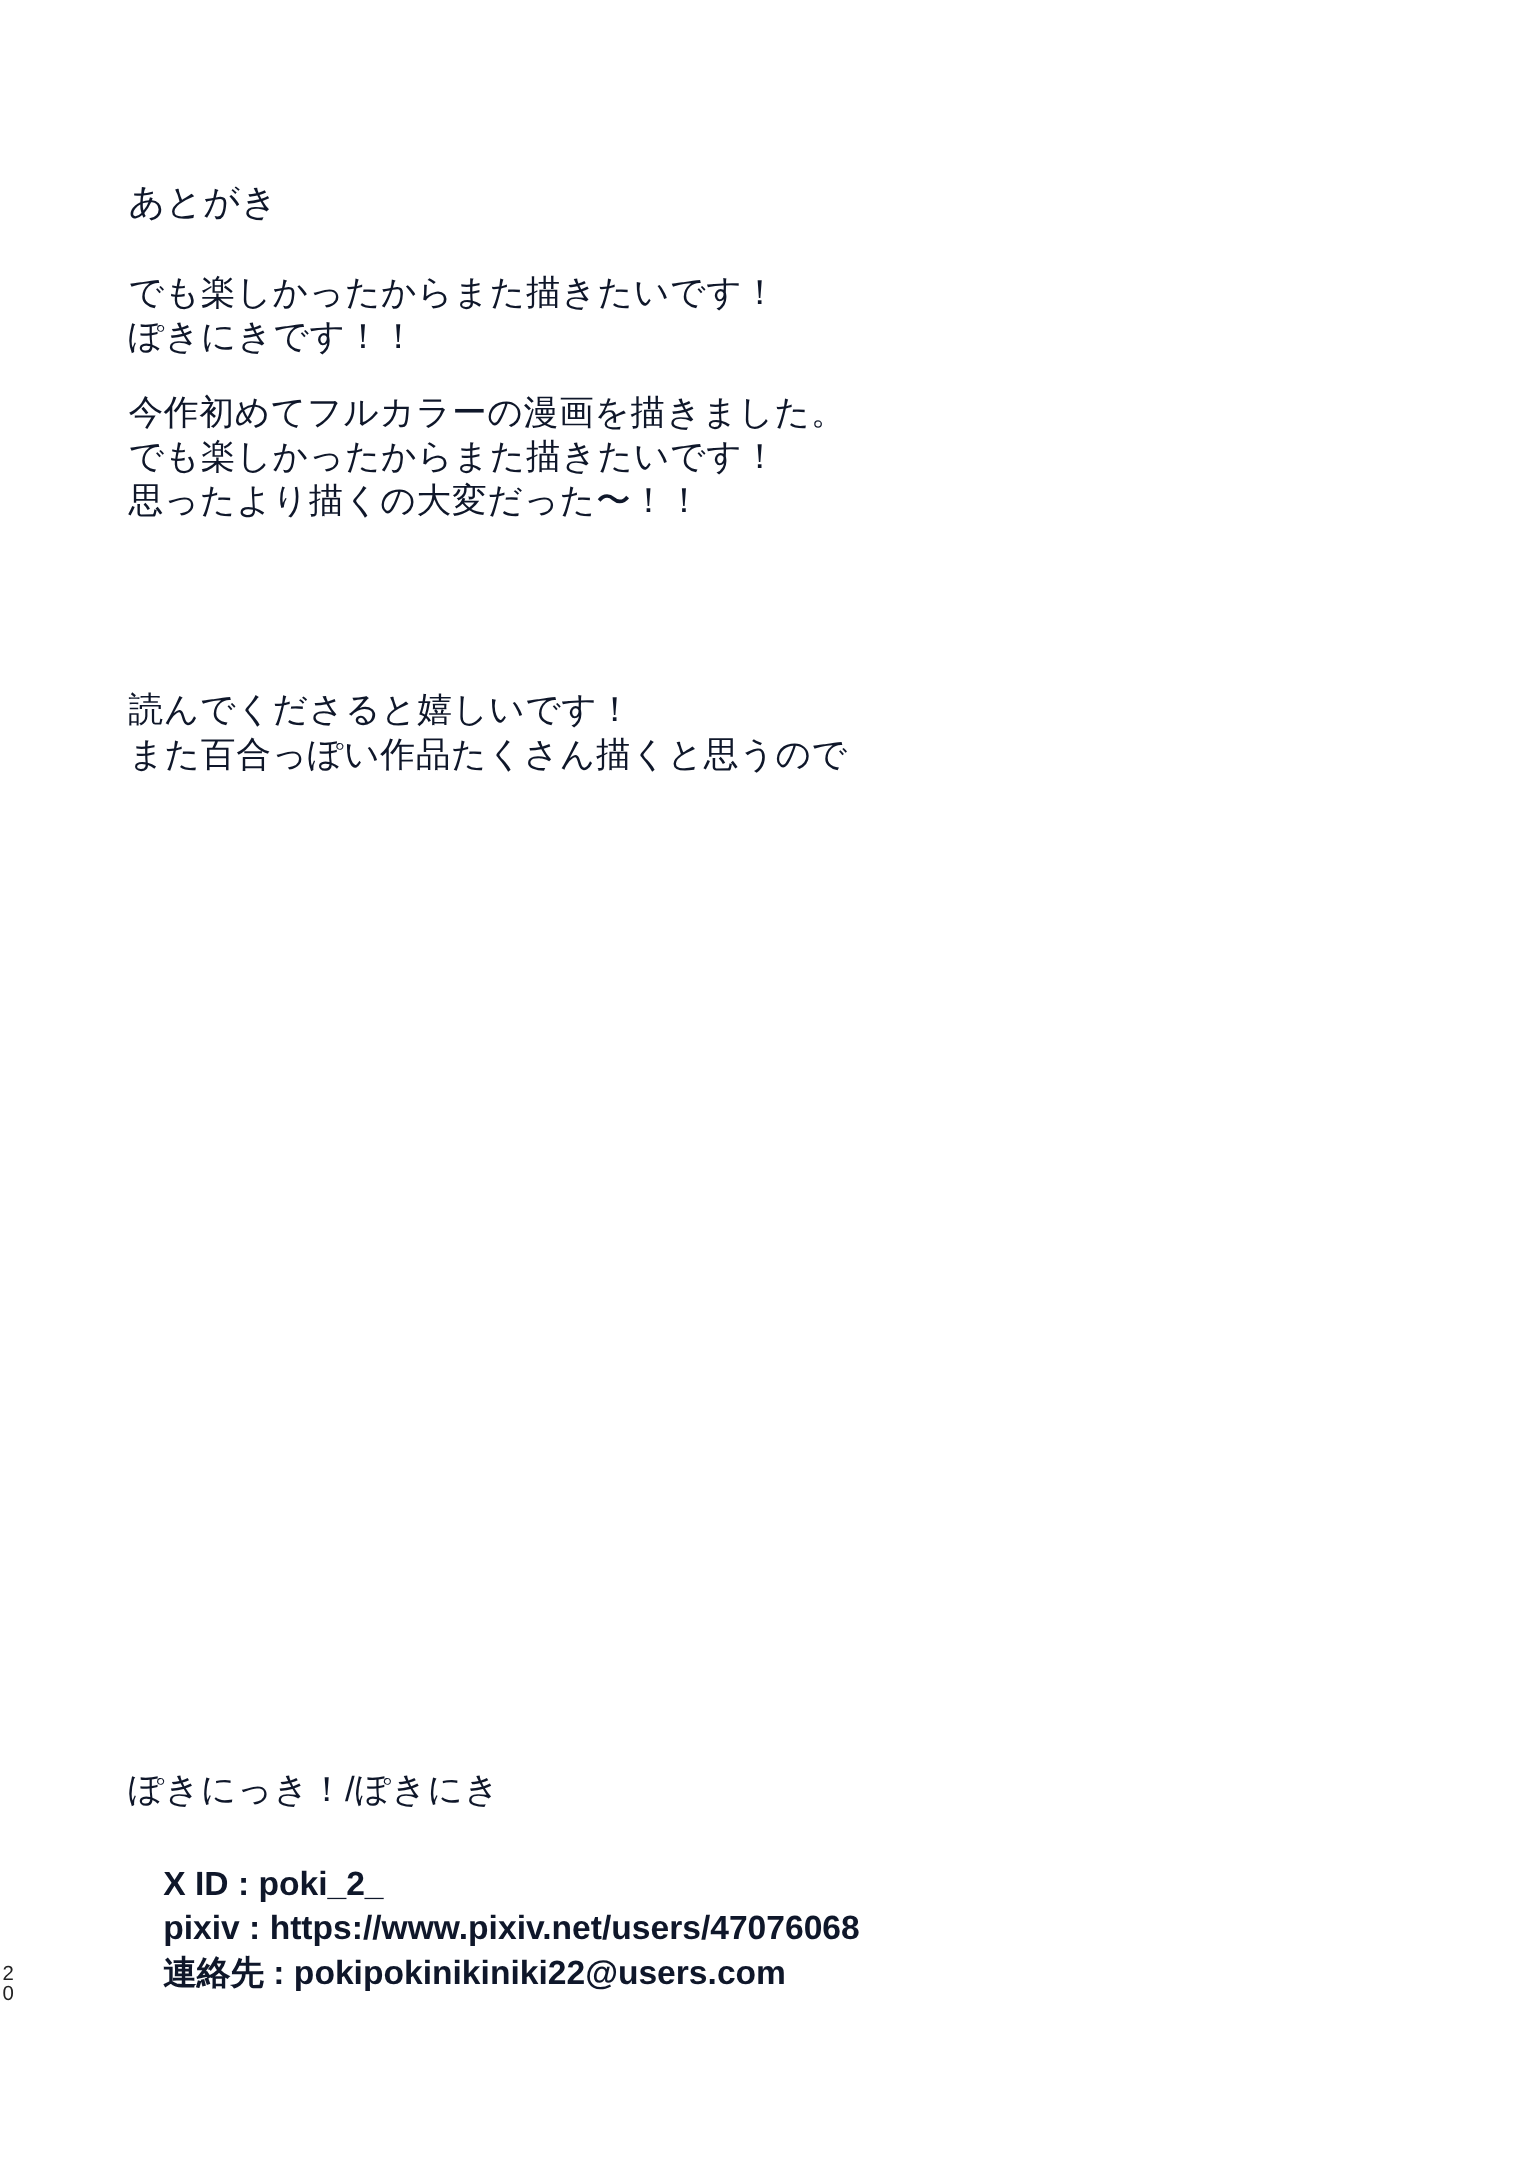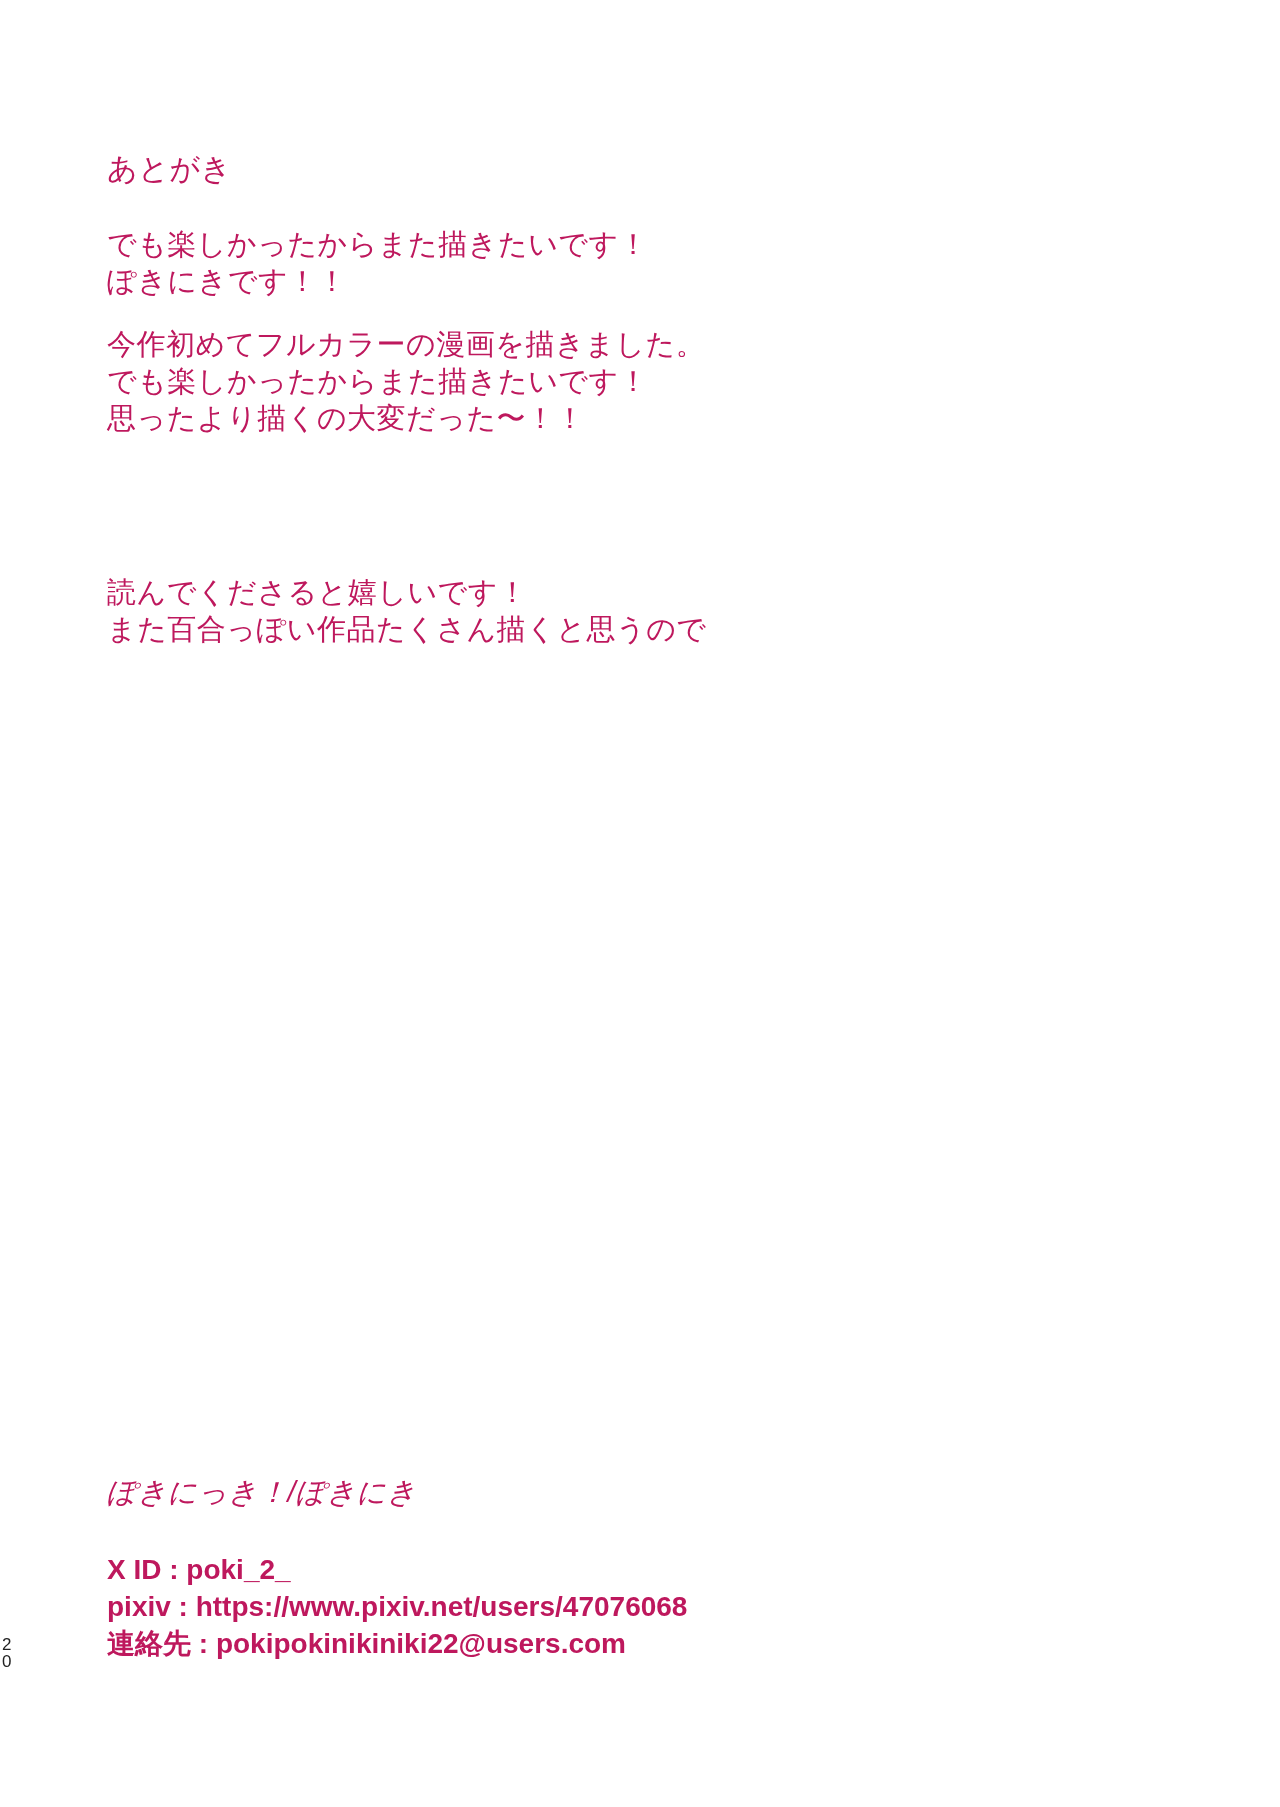--- a/index.html
+++ b/index.html
@@ -19,35 +19,35 @@
   .block {
     position: absolute;
     left: 107px;
     right: 40px;
   }
   .line {
     font-size: 29px;
     line-height: 37px;
     letter-spacing: 0.5px;
     white-space: pre;
-    color: #be185d;
+    color: #0f172a;
   }
   .title-line {
     font-size: 30px;
     line-height: 37px;
   }
   .credits-name .line {
     font-size: 29px;
-    font-style: italic;
   }
   .credits-links .line {
     font-weight: 700;
     font-size: 28px;
     line-height: 37px;
     letter-spacing: 0px;
+    margin-left: 29px;
   }
   .page-number {
     position: absolute;
     left: 2px;
     top: 1636px;
     font-size: 17px;
     line-height: 17px;
     color: #222222;
     text-align: left;
   }

